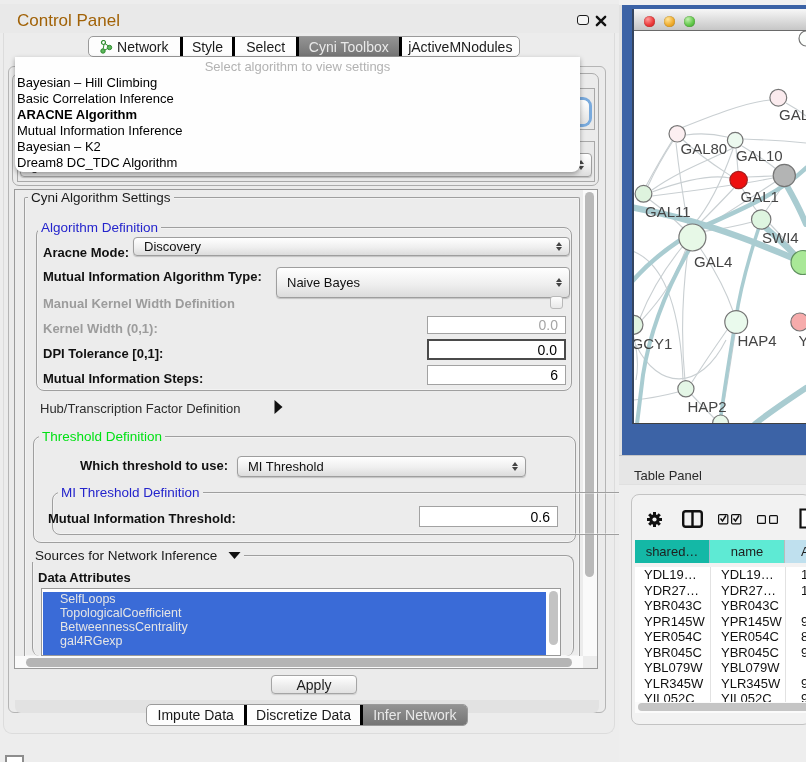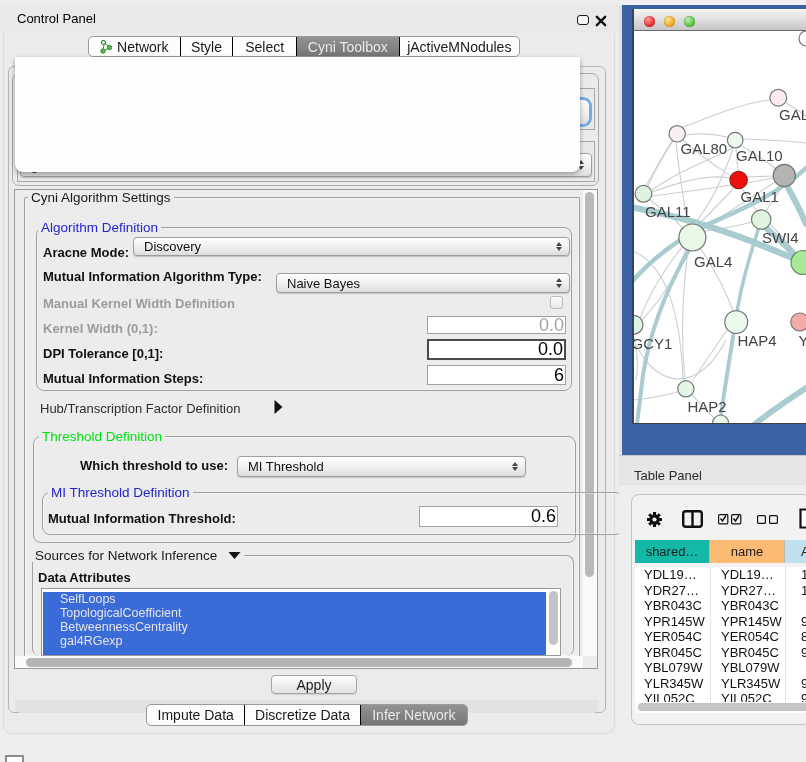--- a/index.html
+++ b/index.html
@@ -1,41 +1,41 @@
 <!DOCTYPE html>
 <html><head>
 <meta charset="utf-8">
 <style>
 *{margin:0;padding:0;box-sizing:border-box}
 html,body{width:806px;height:762px;overflow:hidden}
 body{position:relative;font-family:"Liberation Sans",sans-serif;background:#ededed;color:#222}
 .a{position:absolute}
 .seg{position:absolute;display:flex;align-items:stretch;border:1px solid #9a9a9a;border-radius:5px;background:#fdfdfd;overflow:hidden}
-.seg .it{display:flex;align-items:center;justify-content:center;font-size:14px;color:#1a1a1a;border-left:1px solid #000000}
+.seg .it{display:flex;align-items:center;justify-content:center;font-size:14px;color:#1a1a1a;border-left:3px solid #000000}
 .seg .it.fst{border-left:none}
 .seg .sel{background:linear-gradient(#939393,#757575);color:#e9e9e9}
 .tbox{position:absolute;border:1px solid #9f9f9f;border-radius:8px;box-shadow:inset 0 0 0 0.5px rgba(255,255,255,.7)}
 .tbox>span{position:absolute;top:-7px;left:5px;background:#ececec;padding:0 3px;font-size:13.5px;line-height:13px;white-space:nowrap}
 .lbl{position:absolute;font-size:13px;font-weight:bold;color:#111;white-space:nowrap}
 .dis{color:#9c9c9c}
 .combo{position:absolute;border:1px solid #9e9e9e;border-radius:4px;background:linear-gradient(#ffffff,#efefef 55%,#dcdcdc);box-shadow:0 1px 1px rgba(0,0,0,.18);font-size:13px;color:#111;display:flex;align-items:center;padding-left:10px}
 .combo .arr{position:absolute;right:7px;top:0;height:100%;display:flex;flex-direction:column;justify-content:center;gap:1.5px}
 .combo .arr i{display:block;width:0;height:0;border-left:3.5px solid transparent;border-right:3.5px solid transparent}
 .combo .arr .up{border-bottom:4.5px solid #444}
 .combo .arr .dn{border-top:4.5px solid #444}
-.field{position:absolute;background:#fff;border:1px solid #a2a2a2;font-size:18px;display:flex;align-items:center;justify-content:flex-end;padding:0 1px}
+.field{position:absolute;background:#fff;border:1px solid #a2a2a2;font-size:14px;display:flex;align-items:center;justify-content:flex-end;padding:0 7px}
 </style>
 </head>
 <body>
 
 <div class="a" style="left:1px;top:0;width:7px;height:3px;background:#b8b8b8"></div>
 <div class="a" style="left:0;top:0;width:619px;height:762px;background:#ededed"></div>
 <div class="a" style="left:3px;top:20px;width:612px;height:714px;border:1px solid #dcdcdc;border-top:none;border-radius:9px;background:#ececec"></div>
 <div class="a" style="left:0;top:4px;width:619px;height:29px;background:#e9e9e9">
-  <span class="a" style="left:17px;top:7px;font-size:13px;color:#000000">Control Panel</span>
+  <span class="a" style="left:17px;top:7px;font-size:17px;color:#a16207">Control Panel</span>
   <span class="a" style="left:577px;top:11px;width:12px;height:10px;border:1.5px solid #1d1d1d;border-radius:3px;background:#f5f5f5"></span>
   <svg class="a" style="left:595px;top:11px" width="12" height="12" viewBox="0 0 13 13">
       <path d="M2 2 L11 11 M11 2 L2 11" stroke="#111" stroke-width="2.6" stroke-linecap="round"></path>
     </svg>
 </div>
 <div class="seg" id="topseg" style="left:88px;top:36px;width:432px;height:21px">
   <div class="it fst" style="width:91px">
     <svg width="13" height="14" viewBox="0 0 13 14" style="margin-right:4px">
         <circle cx="3.5" cy="2.5" r="2" fill="#fff" stroke="#2e8b2e" stroke-width="1.2"></circle>
         <circle cx="3" cy="11" r="2.2" fill="#5cb85c" stroke="#2e8b2e" stroke-width="1"></circle>
@@ -79,21 +79,21 @@
   </div>
 <span class="lbl" style="left:43px;top:245px">Aracne Mode:</span>
 <div class="combo" style="left:133px;top:237px;width:437px;height:19px">
     <span>Discovery</span>
     <span class="arr">
       <i class="up"></i>
       <i class="dn"></i>
     </span>
   </div>
 <span class="lbl" style="left:43px;top:269px">Mutual Information Algorithm Type:</span>
-<div class="combo" style="left:276px;top:273px;width:294px;height:20px">
+<div class="combo" style="left:276px;top:267px;width:294px;height:31px">
     <span>Naive Bayes</span>
     <span class="arr">
       <i class="up"></i>
       <i class="dn"></i>
     </span>
   </div>
 <span class="lbl dis" style="left:43px;top:296px">Manual Kernel Width Definition</span>
 <span class="a" style="left:550px;top:296px;width:13px;height:13px;border:1px solid #b9b9b9;border-radius:3px;background:linear-gradient(#fdfdfd,#e8e8e8)"></span>
 <span class="lbl dis" style="left:43px;top:321px">Kernel Width (0,1):</span>
 <div class="field" style="left:427px;top:316px;width:139px;height:18px;color:#a5a5a5">0.0</div>
@@ -111,21 +111,21 @@
   <span style="color:#00e114">Threshold Definition</span>
   </div>
 <span class="lbl" style="left:80px;top:458px">Which threshold to use:</span>
 <div class="combo" style="left:237px;top:456px;width:289px;height:21px">
     <span>MI Threshold</span>
     <span class="arr">
       <i class="up"></i>
       <i class="dn"></i>
     </span>
   </div>
-<div class="tbox" style="left:42px;top:492px;width:581px;height:43px">
+<div class="tbox" style="left:52px;top:492px;width:581px;height:43px">
   <span style="color:#2424cc">MI Threshold Definition</span>
   </div>
 <span class="lbl" style="left:48px;top:511px">Mutual Information Threshold:</span>
 <div class="field" style="left:419px;top:506px;width:139px;height:21px;color:#000">0.6</div>
 
 <div class="tbox" style="left:32px;top:555px;width:542px;height:101px;border-bottom:none">
   <span style="color:#1a1a1a;left:-1px;display:flex;align-items:center;gap:11px">Sources for Network Inference
   <svg width="13" height="9" viewBox="0 0 13 9">
         <path d="M0.5 1 L12.5 1 L6.5 8 Z" fill="#111"></path>
       </svg></span>
@@ -140,20 +140,22 @@
 <div class="a" style="left:271px;top:675px;width:86px;height:19px;border:1px solid #a5a5a5;border-radius:4px;background:linear-gradient(#ffffff,#ececec 60%,#e2e2e2);box-shadow:0 1px 1px rgba(0,0,0,.12);display:flex;align-items:center;justify-content:center;font-size:14px;color:#1c1c1c">Apply</div>
 <div class="seg" id="botseg" style="left:146px;top:704px;width:322px;height:22px">
   <div class="it fst" style="width:98px">Impute Data</div>
   <div class="it" style="width:116px">Discretize Data</div>
   <div class="it sel" style="width:108px">Infer Network</div>
 </div>
 
 <div class="a" style="left:5px;top:755px;width:19px;height:10px;border:2px solid #8d8d8d;background:#fff"></div>
 
 <div class="a" style="left:15px;top:57px;width:565px;height:114.5px;background:#fefefe;border-radius:0 0 8px 8px;box-shadow:0 2px 5px rgba(0,0,0,.35);z-index:40">
+  <div style="position:absolute;top:2px;left:0;width:100%;text-align:center;color:#b2b2b2;font-size:13px">Select algorithm to view settings</div>
+  <div style="position:absolute;left:2px;top:18px;font-size:13px;color:#000;line-height:16px;white-space:nowrap">Bayesian – Hill Climbing<br>Basic Correlation Inference<br><b>ARACNE Algorithm</b><br>Mutual Information Inference<br>Bayesian – K2<br>Dream8 DC_TDC Algorithm</div>
 </div>
 
 <div class="a" style="left:619px;top:0;width:187px;height:5px;background:#f1f1f1"></div>
 <div class="a" style="left:619px;top:5px;width:3px;height:450px;background:#e2e2e2"></div>
 <div class="a" style="left:622px;top:5px;width:184px;height:450px;background:#3c63a6"></div>
 <div class="a" style="left:632px;top:9px;width:174px;height:415px;background:#fff;border-left:2px solid #35455f;border-bottom:1px solid #404040">
   <div style="position:absolute;left:0;top:0;width:172px;height:22px;background:linear-gradient(#f7f7f7,#c6c6c6);border-bottom:1px solid #6a6a6a">
     <span style="position:absolute;left:10px;top:7px;width:11px;height:11px;border-radius:50%;background:radial-gradient(circle at 35% 30%,#ff9a9a,#ec3b3b 55%,#c41f1f);box-shadow:inset 0 0 1px #8d1616"></span>
     <span style="position:absolute;left:29.5px;top:7px;width:11px;height:11px;border-radius:50%;background:radial-gradient(circle at 35% 30%,#ffe49a,#f0ad2f 55%,#cf8a14);box-shadow:inset 0 0 1px #8d6a10"></span>
     <span style="position:absolute;left:49.5px;top:7px;width:11px;height:11px;border-radius:50%;background:radial-gradient(circle at 35% 30%,#c2f0b0,#64c94c 55%,#3f9e2c);box-shadow:inset 0 0 1px #2c6e1d"></span>
@@ -268,21 +270,21 @@
   <svg style="position:absolute;left:125px;top:20px" width="22" height="9" viewBox="0 0 22 9">
     <rect x="0.6" y="0.6" width="7.8" height="7.8" rx="1" fill="none" stroke="#111" stroke-width="1.2"></rect>
     <rect x="12.6" y="0.6" width="7.8" height="7.8" rx="1" fill="none" stroke="#111" stroke-width="1.2"></rect>
   </svg>
   <svg style="position:absolute;left:167px;top:13px" width="16" height="21" viewBox="0 0 16 21">
     <path d="M1.5 1.5 L9 1.5 L14 6.5 L14 19.5 L1.5 19.5 Z" fill="#fff" stroke="#111" stroke-width="2.2"></path>
   </svg>
   
   <div style="position:absolute;left:3px;top:45px;width:177px;height:23px;display:flex;font-size:13px;color:#1e1e1e">
     <div style="width:75px;background:#14b8a6;border-right:1px solid #9dbecb;display:flex;align-items:center;justify-content:center">shared…</div>
-    <div style="width:75px;background:#fdba74;border-right:1px solid #bbb;display:flex;align-items:center;justify-content:center">name</div>
+    <div style="width:75px;background:#5eead4;border-right:1px solid #bbb;display:flex;align-items:center;justify-content:center">name</div>
     <div style="width:27px;background:#bfe0ee;display:flex;align-items:center;padding-left:16px">A</div>
   </div>
   <div style="position:absolute;left:3px;top:72px;width:177px;height:135px;background:#fff;overflow:hidden;font-size:13px;color:#111">
     <div style="position:absolute;left:0;top:0;width:75px;line-height:15.5px;text-align:left;padding-left:9px">YDL19…<br>YDR27…<br>YBR043C<br>YPR145W<br>YER054C<br>YBR045C<br>YBL079W<br>YLR345W<br>YIL052C</div>
     <div style="position:absolute;left:76px;top:0;width:75px;line-height:15.5px;padding-left:10px">YDL19…<br>YDR27…<br>YBR043C<br>YPR145W<br>YER054C<br>YBR045C<br>YBL079W<br>YLR345W<br>YIL052C</div>
     <div style="position:absolute;left:152px;top:0;width:28px;line-height:15.5px;padding-left:14px">13<br>12<br><br>9.<br>8.<br>9.<br><br>9.<br>9.</div>
     <div style="position:absolute;left:75px;top:0;width:1px;height:135px;background:#e2e2e2"></div>
     <div style="position:absolute;left:150px;top:0;width:1px;height:135px;background:#e2e2e2"></div>
   </div>
   <div style="position:absolute;left:3px;top:207px;width:177px;height:11px;background:#fbfbfb"></div>

